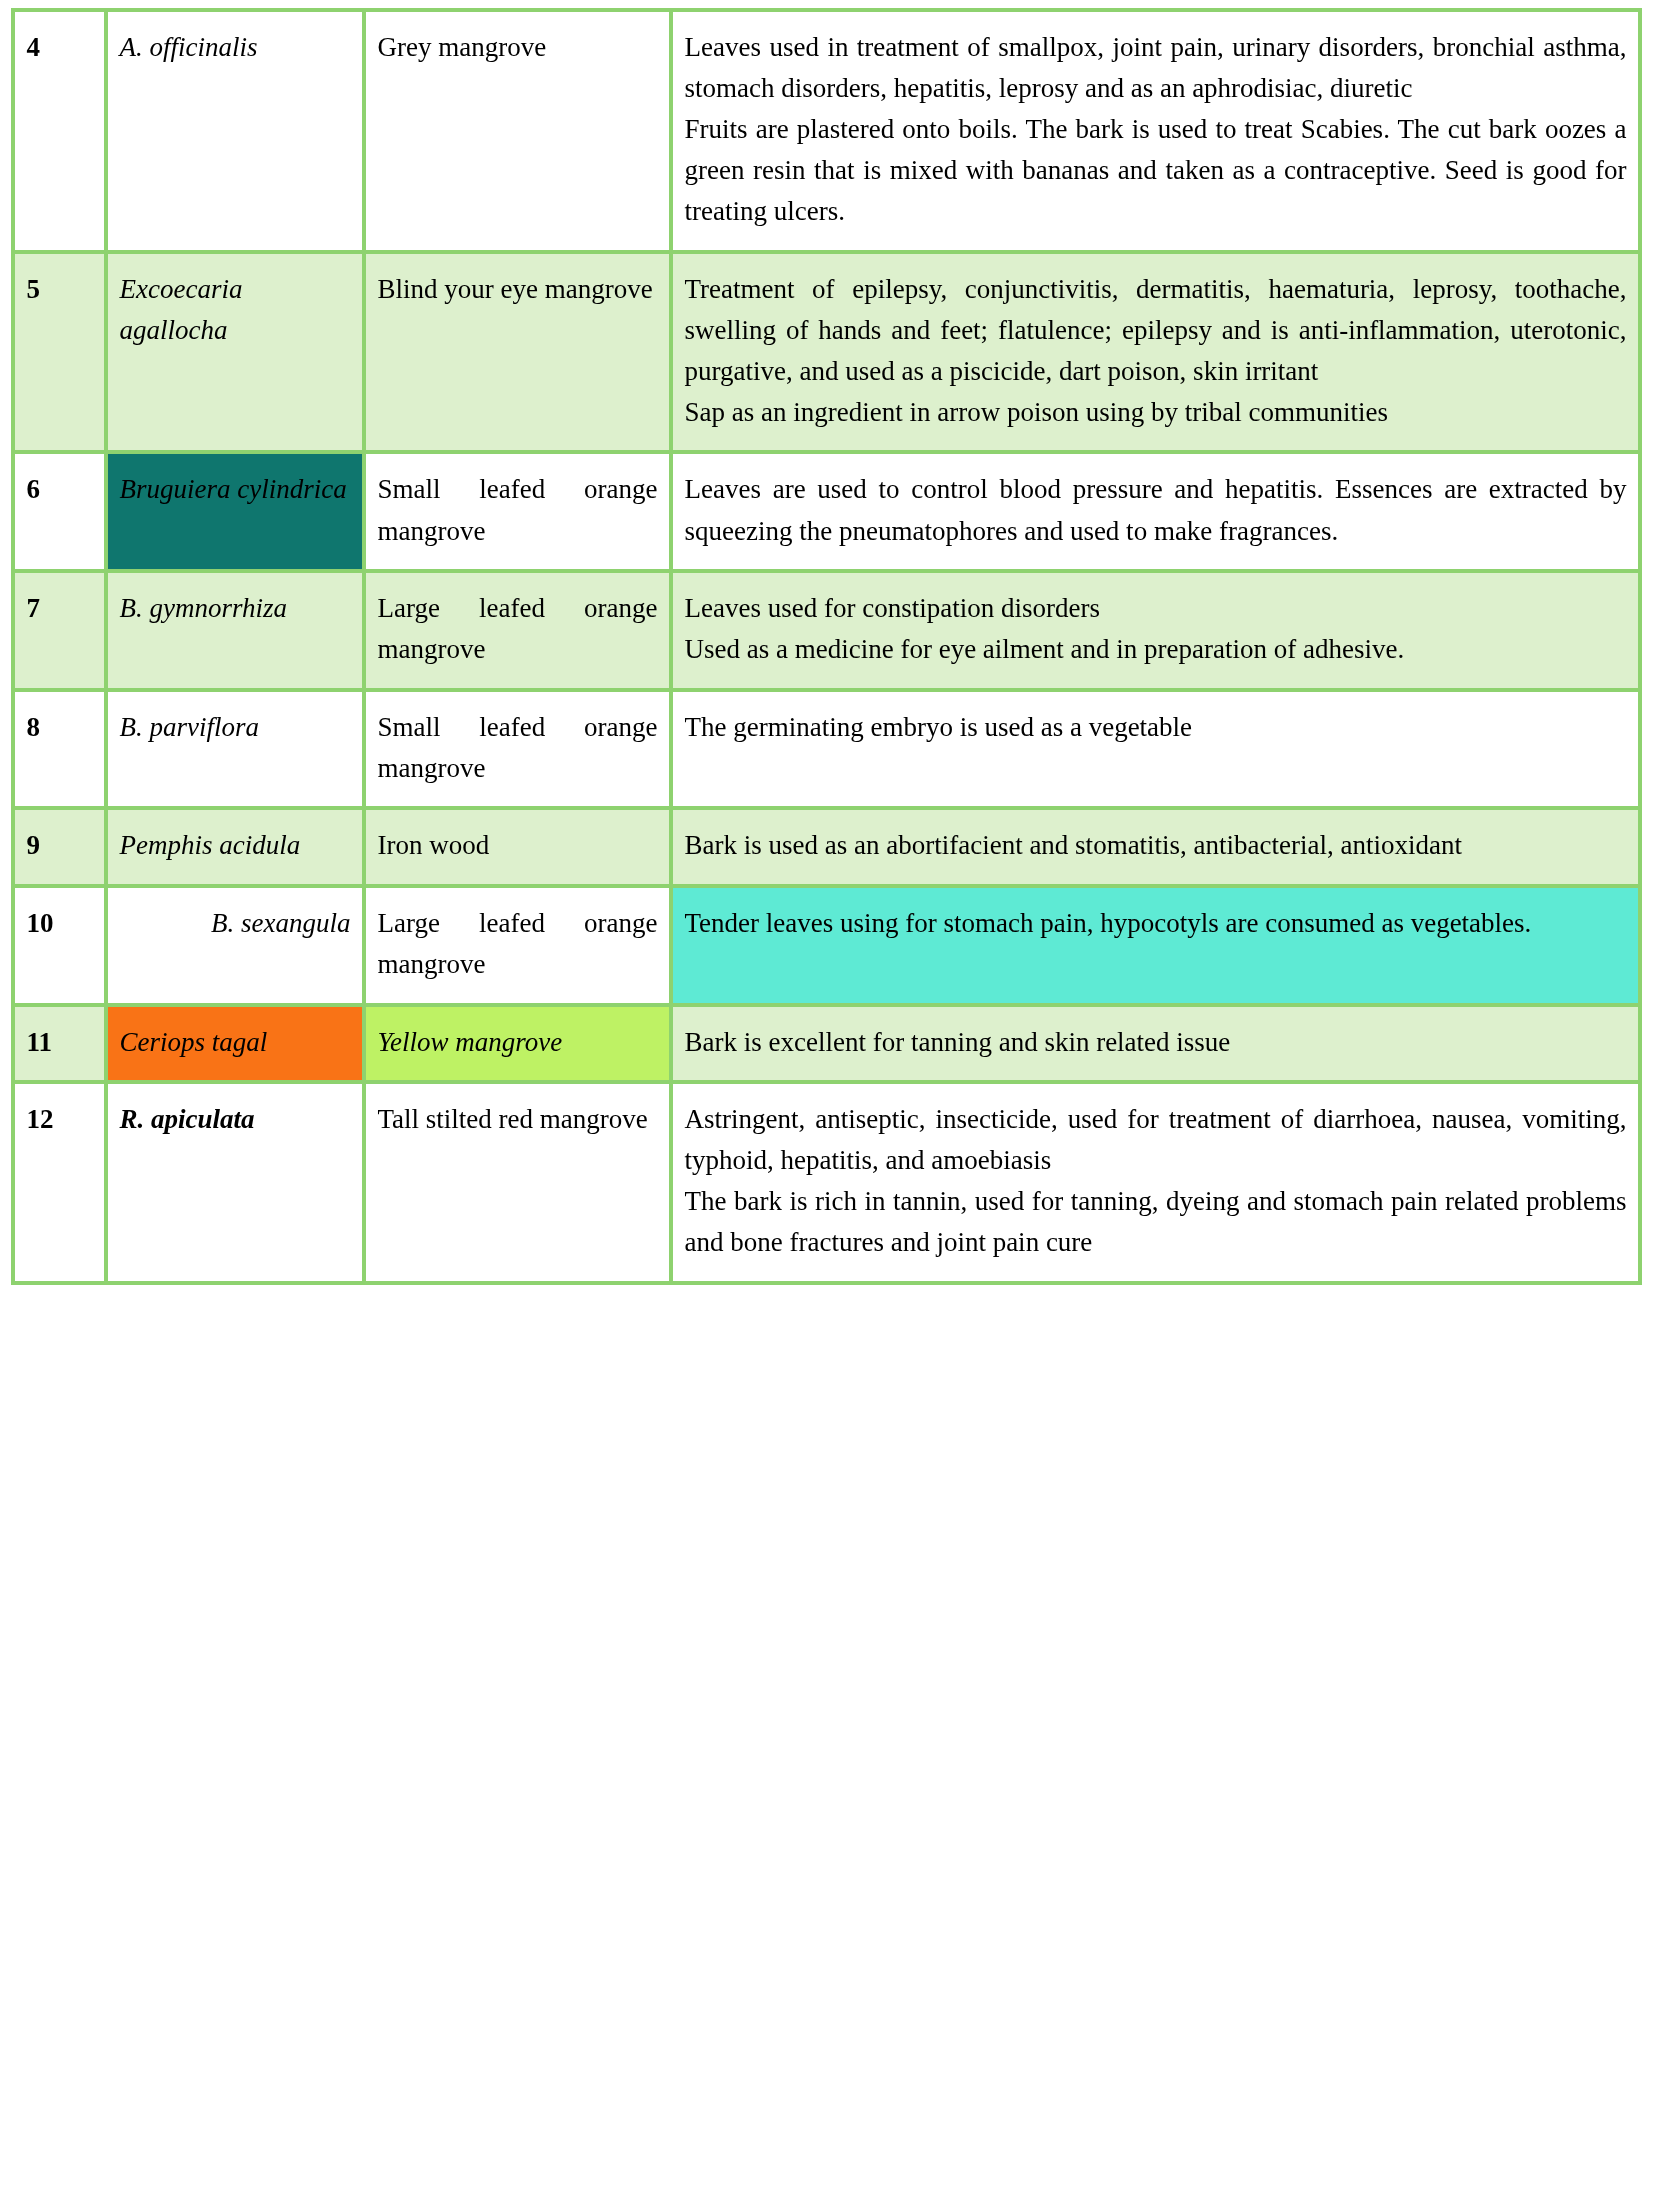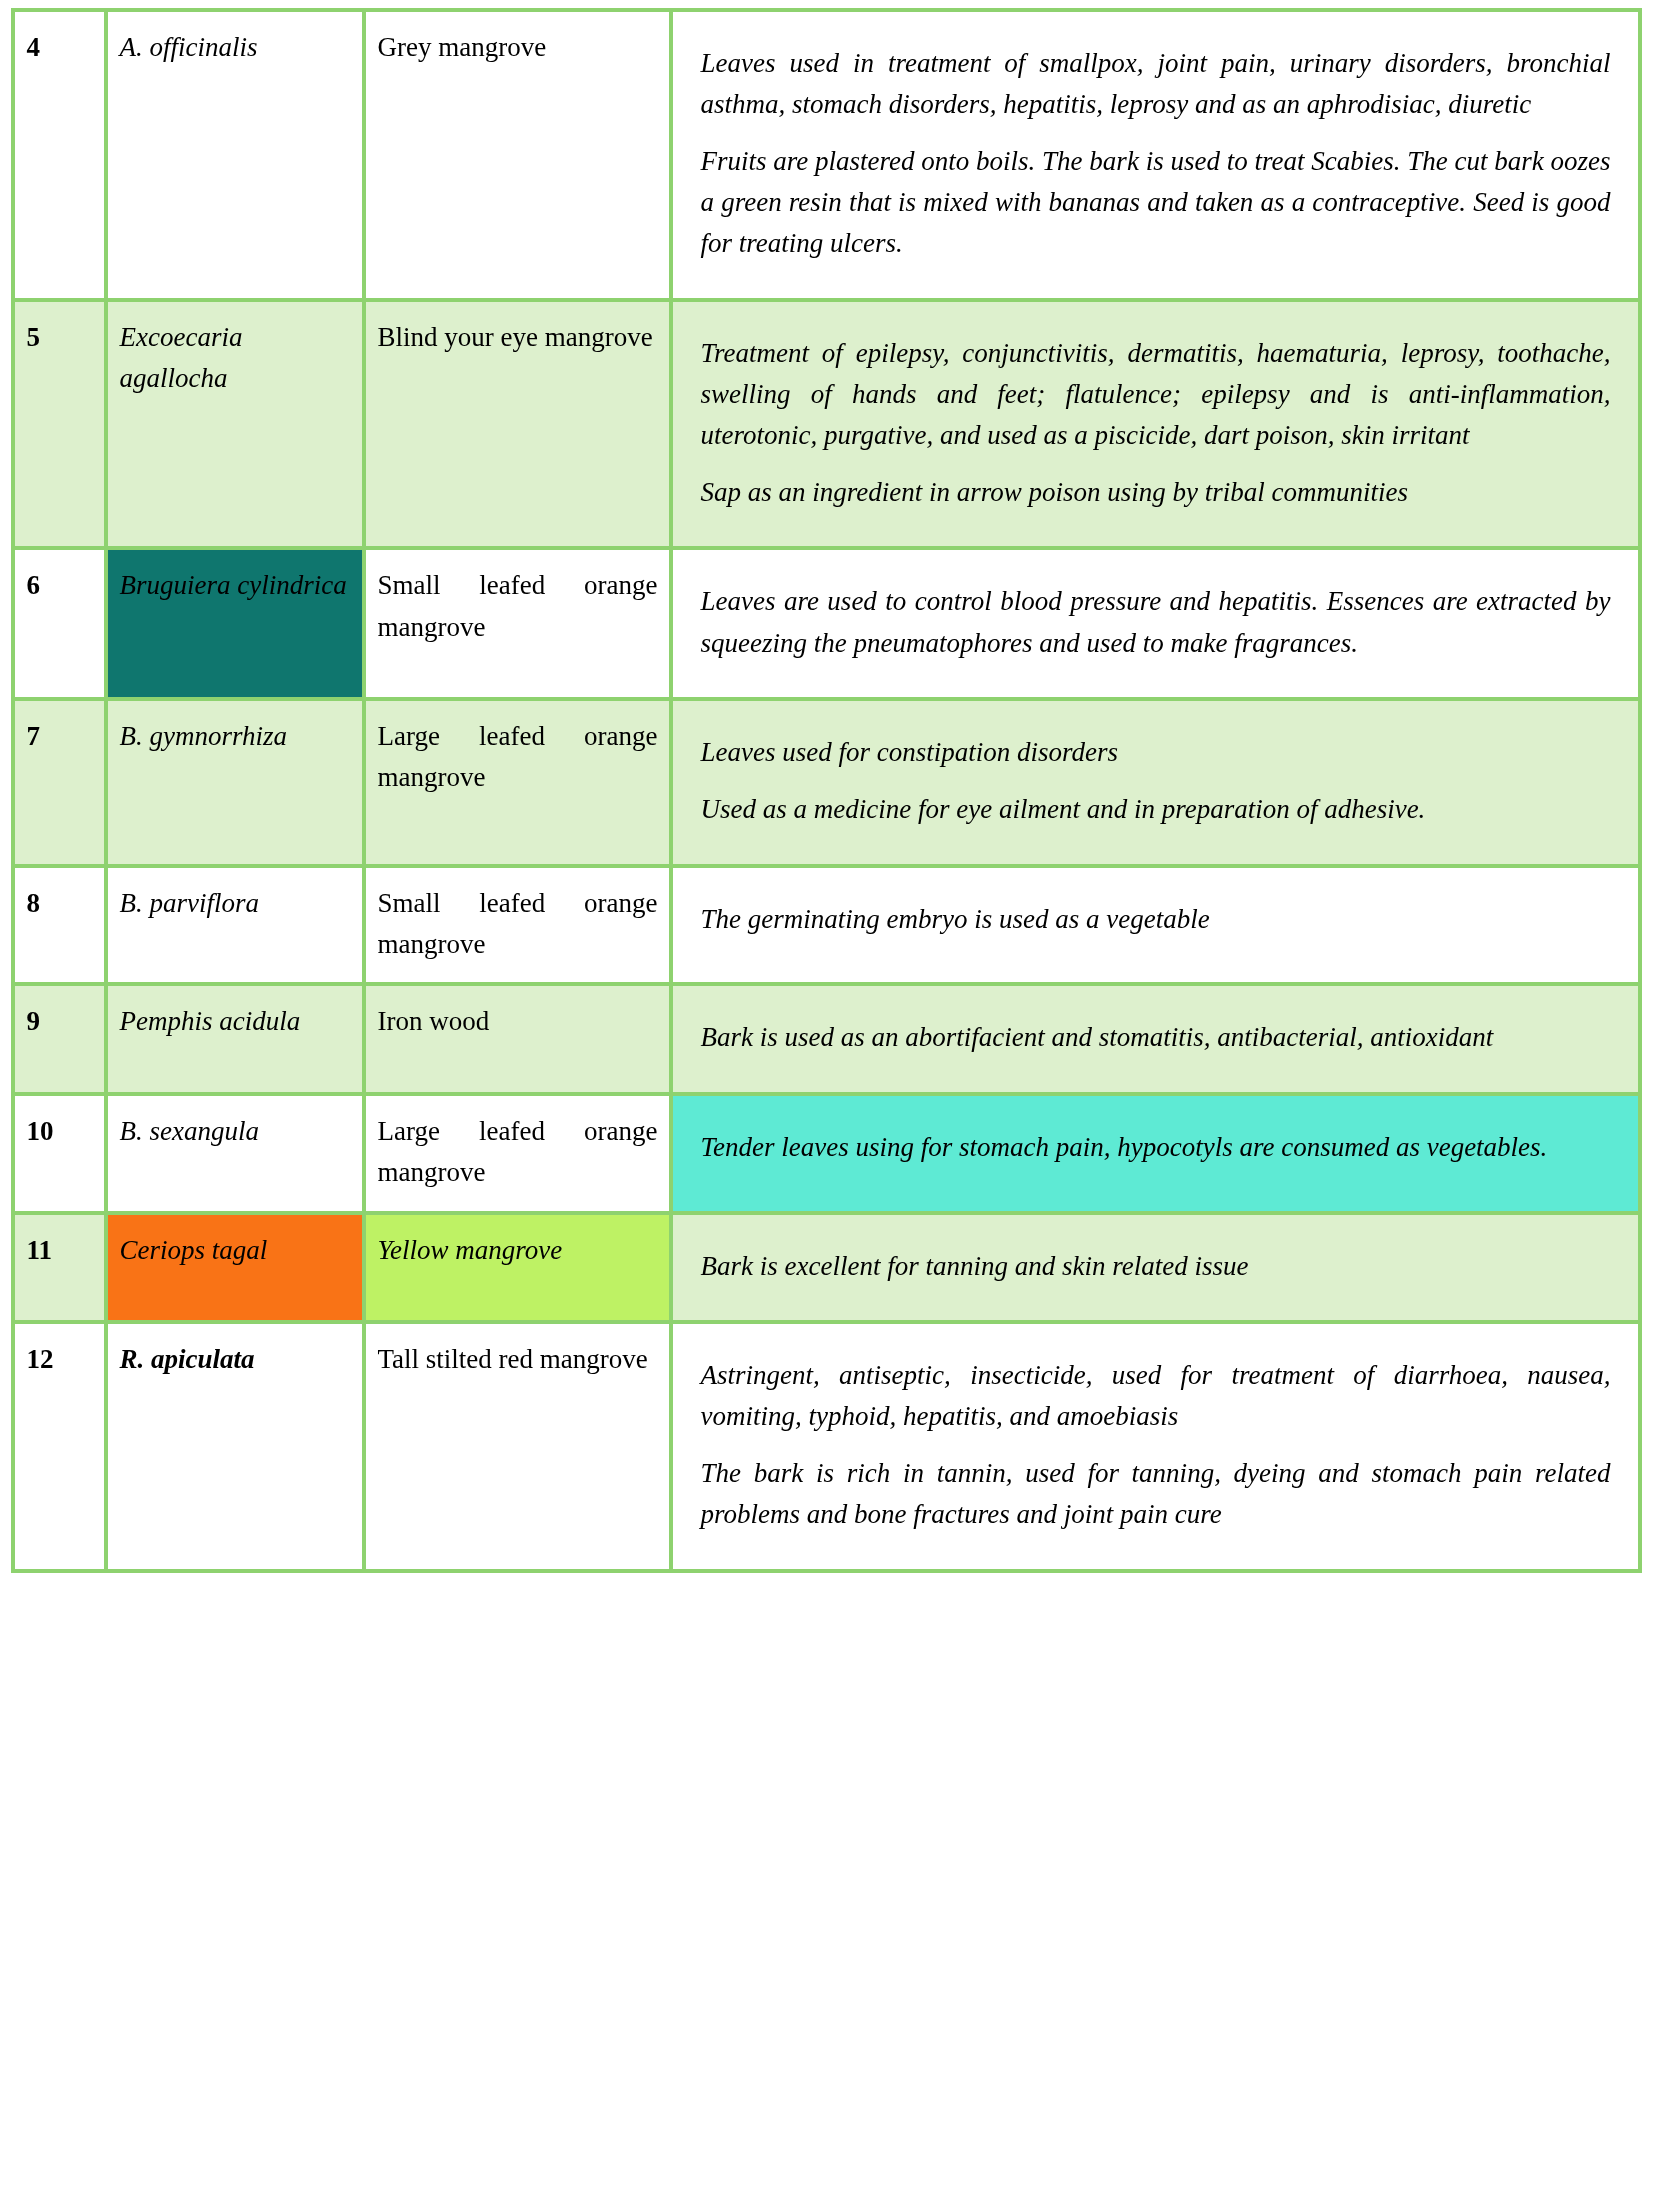--- a/index.html
+++ b/index.html
@@ -65,25 +65,24 @@
   }
   td.cell-uses {
     text-align: justify;
     text-align-last: left;
     padding-left: 13.2px;
     padding-right: 14px;
     hyphens: none;
   }
   td.cell-uses p,
   td.cell-common p {
-    margin: 16px;
+    margin: 0;
     padding: 0;
     text-align: justify;
     text-align-last: left;
-    font-style: italic;
   }
 </style>
 </head>
 <body>
 
 <div class="page">
   <table class="mangrove-table">
     <colgroup>
       <col class="c-sno">
       <col class="c-sci">
@@ -137,21 +136,21 @@
         <tr class="row-shade">
           <td class="cell-sno" style="border-color: rgb(142, 210, 111); color: rgb(0, 0, 0); background: rgb(221, 240, 205);">9</td>
           <td class="cell-sci" style="border-color: rgb(142, 210, 111); color: rgb(0, 0, 0); background: rgb(221, 240, 205);">Pemphis acidula</td>
           <td class="cell-common" style="border-color: rgb(142, 210, 111); color: rgb(0, 0, 0); background: rgb(221, 240, 205);">Iron wood</td>
           <td class="cell-uses" style="border-color: rgb(142, 210, 111); color: rgb(0, 0, 0); background: rgb(221, 240, 205);">
             <p>Bark is used as an abortifacient and stomatitis, antibacterial, antioxidant</p>
           </td>
         </tr>
         <tr class="row-plain">
           <td class="cell-sno" style="border-color: rgb(142, 210, 111); color: rgb(0, 0, 0); background: rgb(255, 255, 255);">10</td>
-          <td class="cell-sci" style="border-color: rgb(142, 210, 111); color: rgb(0, 0, 0); background: rgb(255, 255, 255);">B. sexangula</td>
+          <td class="cell-sci" style="border-color: rgb(142, 210, 111); color: rgb(0, 0, 0); background: rgb(255, 255, 255); text-align: right;">B. sexangula</td>
           <td class="cell-common" style="border-color: rgb(142, 210, 111); color: rgb(0, 0, 0); background: rgb(255, 255, 255);">Large leafed orange mangrove</td>
           <td class="cell-uses" style="border-color: rgb(142, 210, 111); color: rgb(0, 0, 0); background: #5eead4;">
             <p>Tender leaves using for stomach pain, hypocotyls are consumed as vegetables.</p>
           </td>
         </tr>
         <tr class="row-shade">
           <td class="cell-sno" style="border-color: rgb(142, 210, 111); color: rgb(0, 0, 0); background: rgb(221, 240, 205);">11</td>
           <td class="cell-sci" style="border-color: rgb(142, 210, 111); color: rgb(0, 0, 0); background: #f97316;">Ceriops tagal</td>
           <td class="cell-common" style="border-color: rgb(142, 210, 111); color: rgb(0, 0, 0); background: #bef264; font-style: italic;">Yellow mangrove</td>
           <td class="cell-uses" style="border-color: rgb(142, 210, 111); color: rgb(0, 0, 0); background: rgb(221, 240, 205);">

